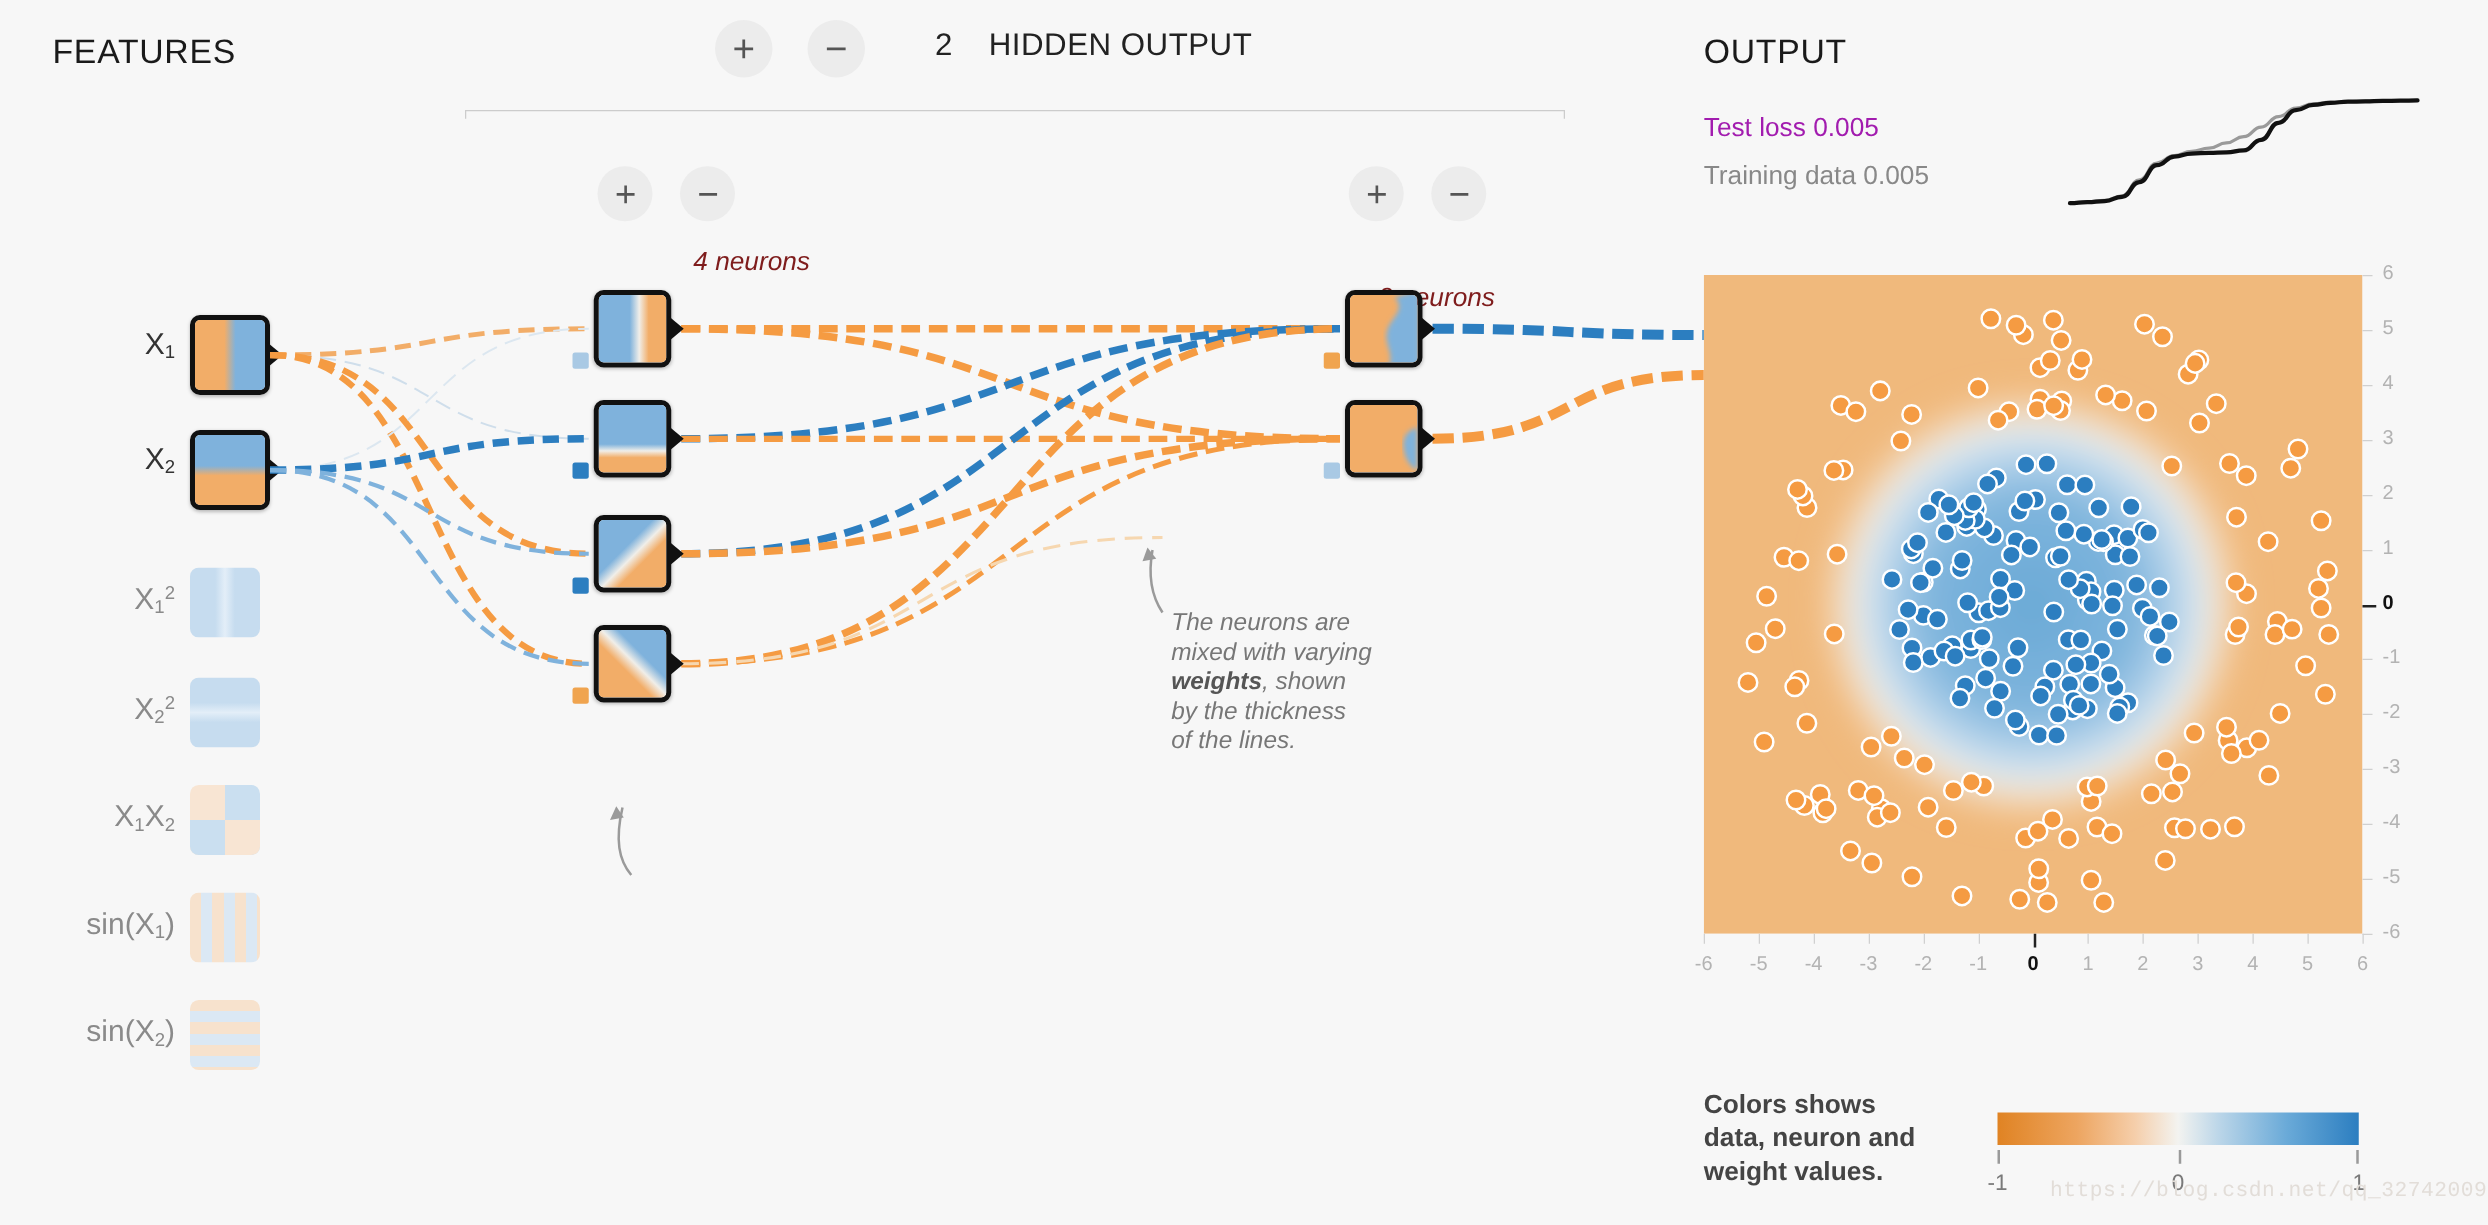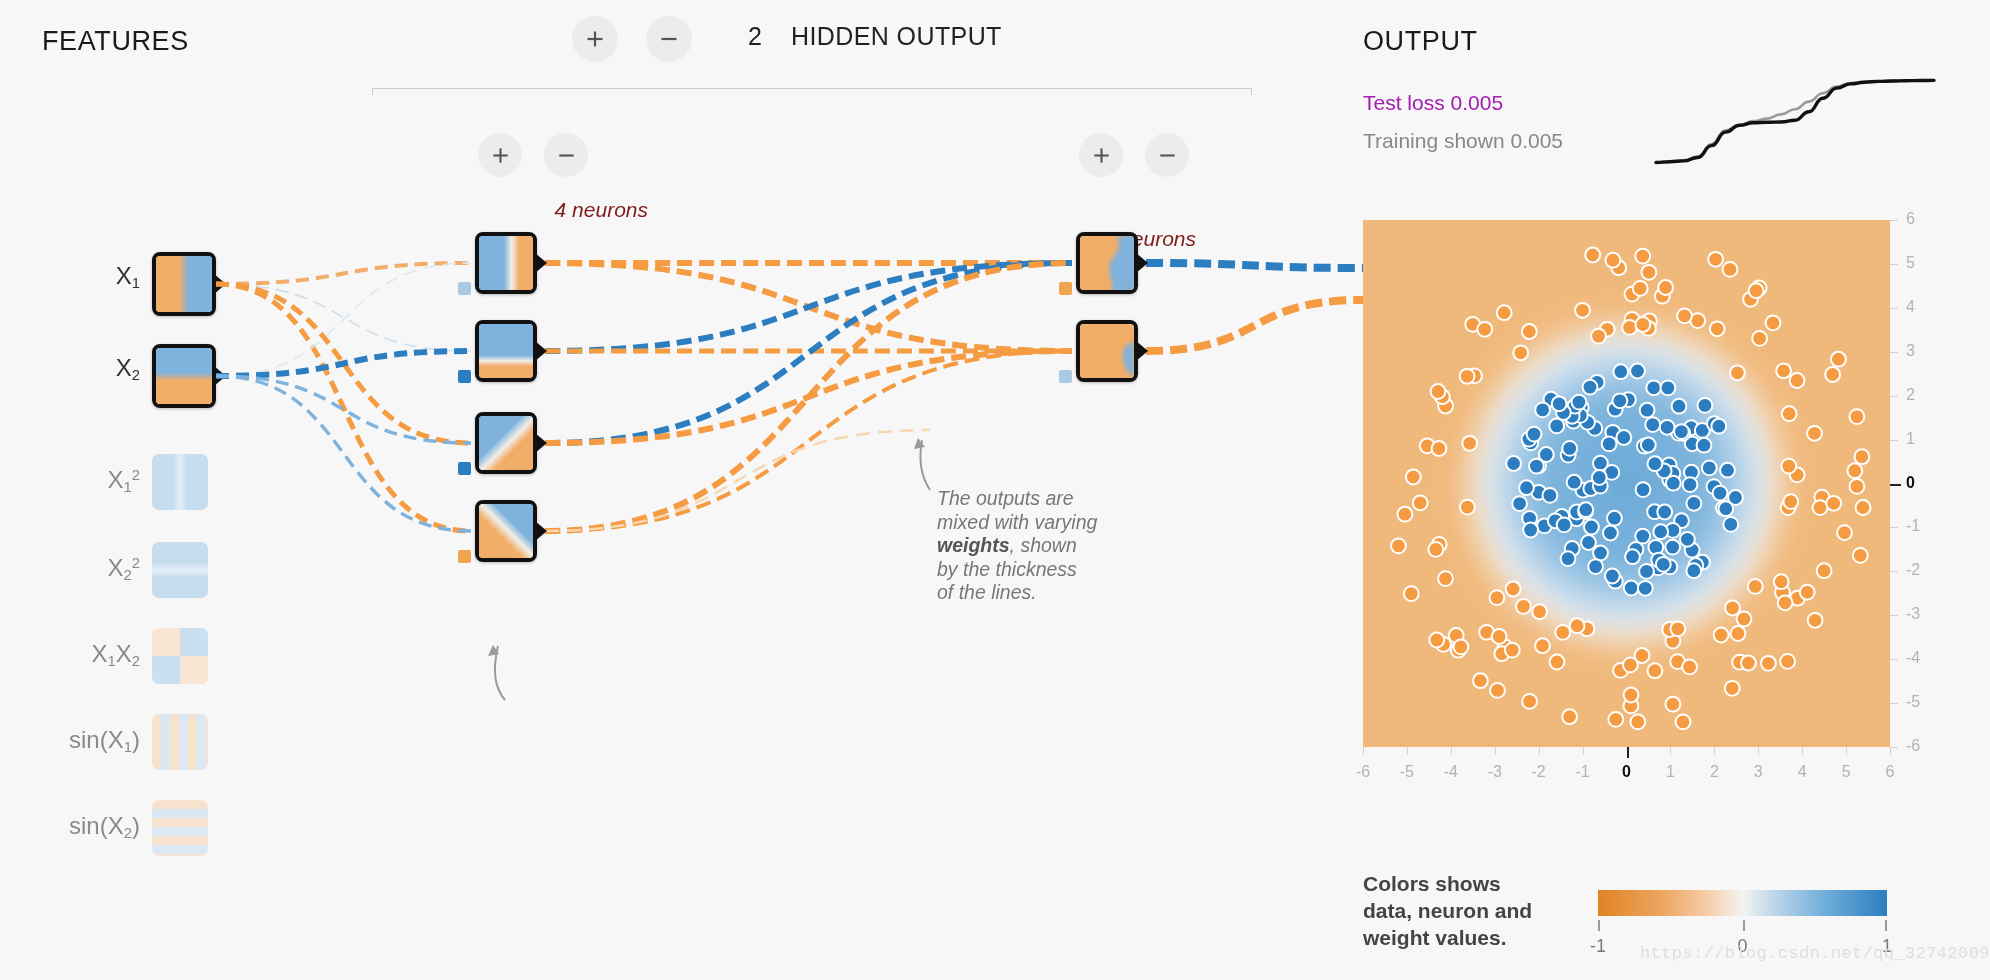--- a/index.html
+++ b/index.html
@@ -322,35 +322,35 @@
 
   <svg class="overlay" id="anno-arrows">
     <path d="M505,700 C495,688 492,672 498,646" stroke="#9a9a9a" stroke-width="2" fill="none"></path>
     <path d="M493,645 l6,9 l-11,2 z" fill="#9a9a9a"></path>
     <path d="M930,490 C922,478 918,462 922,440" stroke="#9a9a9a" stroke-width="2" fill="none"></path>
     <path d="M918,438 l7,9 l-11,2 z" fill="#9a9a9a"></path>
   </svg>
 
 
   <div class="anno" id="anno-weights" style="left:937px; top:487px; width:200px;">
-      <div>The outputs are</div>
+      <div>The neurons are</div>
       <div>mixed with varying</div>
       <div><b>weights</b>, shown</div>
       <div>by the thickness</div>
       <div>of the lines.</div>
     </div>
 
   <div class="sec-title" style="left:1363px; top:26px;">OUTPUT</div>
 
   <div class="loss-line loss-test" style="left:1363px; top:91px;">
     <span>Test loss</span>
     <span>0.005</span>
   </div>
   <div class="loss-line loss-train" style="left:1363px; top:129px;">
-    <span>Training shown</span>
+    <span>Training data</span>
     <span>0.005</span>
   </div>
 
   <svg id="loss-curve" style="position:absolute; left:1650px; top:72px;" width="290" height="105" viewBox="0 0 290 105">
       <path d="M6,90.54545454545455 C12.95,90.54545454545455 12.95,89.53090909090908 19.9,89.53090909090908 C26.849999999999998,89.53090909090908 26.849999999999998,88.34727272727272 33.8,88.34727272727272 C40.75,88.34727272727272 40.75,84.62727272727273 47.7,84.62727272727273 C54.650000000000006,84.62727272727273 54.650000000000006,71.94545454545455 61.6,71.94545454545455 C68.55,71.94545454545455 68.55,58.418181818181814 75.5,58.418181818181814 C82.45,58.418181818181814 82.45,52.5 89.4,52.5 C96.35,52.5 96.35,49.11818181818182 103.3,49.11818181818182 C110.25,49.11818181818182 110.25,46.58181818181817 117.2,46.58181818181817 C124.15,46.58181818181817 124.15,42.35454545454545 131.1,42.35454545454545 C138.05,42.35454545454545 138.05,37.28181818181818 145,37.28181818181818 C151.95,37.28181818181818 151.95,29.672727272727276 158.9,29.672727272727276 C165.85000000000002,29.672727272727276 165.85000000000002,21.218181818181815 172.8,21.218181818181815 C179.75,21.218181818181815 179.75,14.454545454545455 186.7,14.454545454545455 C193.64999999999998,14.454545454545455 193.64999999999998,11.07272727272727 200.6,11.07272727272727 C207.55,11.07272727272727 207.55,9.719999999999999 214.5,9.719999999999999 C221.45,9.719999999999999 221.45,9.212727272727271 228.4,9.212727272727271 C235.35000000000002,9.212727272727271 235.35000000000002,8.874545454545455 242.3,8.874545454545455 C249.25,8.874545454545455 249.25,8.705454545454545 256.2,8.705454545454545 C263.15,8.705454545454545 263.15,8.536363636363635 270.1,8.536363636363635 C277.05,8.536363636363635 277.05,8.367272727272727 284,8.367272727272727" stroke="#9a9a9a" stroke-width="2.6" fill="none" stroke-linecap="round"></path>
       <path d="M6,90.54545454545455 C12.95,90.54545454545455 12.95,89.69999999999999 19.9,89.69999999999999 C26.849999999999998,89.69999999999999 26.849999999999998,88.85454545454544 33.8,88.85454545454544 C40.75,88.85454545454544 40.75,85.47272727272725 47.7,85.47272727272725 C54.650000000000006,85.47272727272725 54.650000000000006,73.63636363636364 61.6,73.63636363636364 C68.55,73.63636363636364 68.55,60.10909090909091 75.5,60.10909090909091 C82.45,60.10909090909091 82.45,53.34545454545455 89.4,53.34545454545455 C96.35,53.34545454545455 96.35,50.809090909090905 103.3,50.809090909090905 C110.25,50.809090909090905 110.25,50.30181818181818 117.2,50.30181818181818 C124.15,50.30181818181818 124.15,49.96363636363636 131.1,49.96363636363636 C138.05,49.96363636363636 138.05,48.27272727272727 145,48.27272727272727 C151.95,48.27272727272727 151.95,39.81818181818182 158.9,39.81818181818182 C165.85000000000002,39.81818181818182 165.85000000000002,26.290909090909086 172.8,26.290909090909086 C179.75,26.290909090909086 179.75,16.14545454545454 186.7,16.14545454545454 C193.64999999999998,16.14545454545454 193.64999999999998,11.918181818181818 200.6,11.918181818181818 C207.55,11.918181818181818 207.55,10.227272727272727 214.5,10.227272727272727 C221.45,10.227272727272727 221.45,9.381818181818183 228.4,9.381818181818183 C235.35000000000002,9.381818181818183 235.35000000000002,9.043636363636363 242.3,9.043636363636363 C249.25,9.043636363636363 249.25,8.705454545454545 256.2,8.705454545454545 C263.15,8.705454545454545 263.15,8.536363636363635 270.1,8.536363636363635 C277.05,8.536363636363635 277.05,8.367272727272727 284,8.367272727272727" stroke="#111111" stroke-width="3.4" fill="none" stroke-linecap="round"></path>
     </svg>
 
   <div id="heatmap">
     <svg width="527" height="527" viewBox="0 0 527 527">

